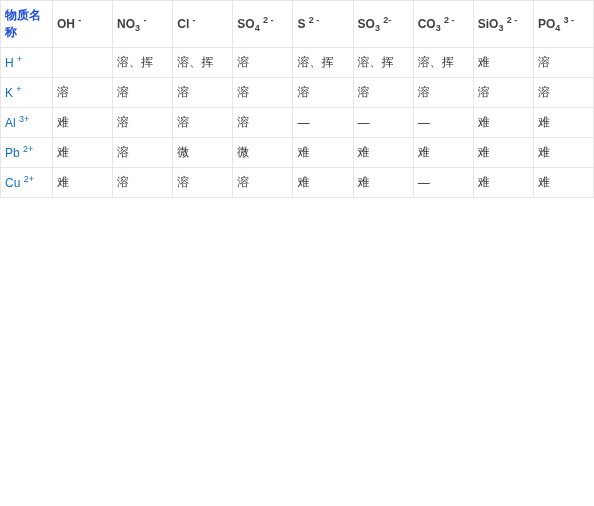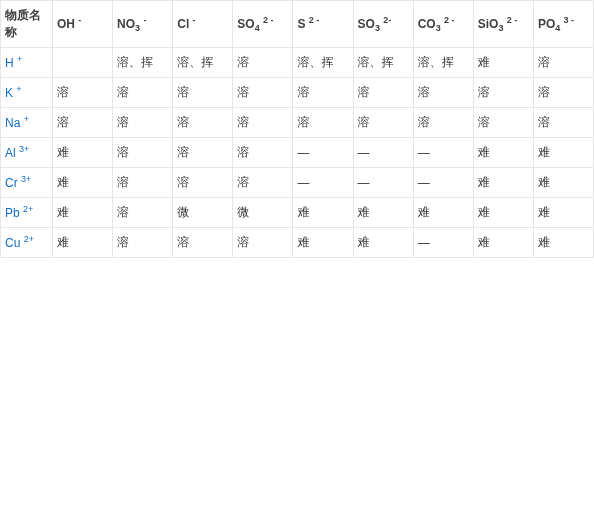--- a/index.html
+++ b/index.html
@@ -1,20 +1,20 @@
 <!DOCTYPE html>
 <html><head>
 <meta charset="utf-8">
 <style>
 * { box-sizing: border-box; margin: 0; padding: 0; }
 body { background: #fff; font-family: Arial, "Microsoft YaHei", sans-serif; font-size: 12px; color: #333; width: 594px; }
 table { border-collapse: collapse; width: 100%; table-layout: fixed; }
 th, td { border: 1px solid #e6e6e6; padding: 6px 4px; text-align: left; vertical-align: middle; overflow: hidden; }
 th { font-weight: bold; color: #404040; background: #fff; }
-th.name-col { color: #404040; width: 52px; }
+th.name-col { color: #1d4ed8; width: 52px; }
 td.row-label { color: #136ec2; white-space: nowrap; }
 td { color: #333; }
 sup { font-size: 9px; line-height: 0; vertical-align: super; }
 sub { font-size: 9px; line-height: 0; vertical-align: sub; }
 </style>
 </head>
 <body>
 
 <table>
   <thead>
@@ -50,45 +50,21 @@
         <td>溶</td>
         <td>溶</td>
         <td>溶</td>
         <td>溶</td>
         <td>溶</td>
         <td>溶</td>
         <td>溶</td>
         <td>溶</td>
       </tr>
       <tr>
-        <td class="row-label">Na <sup>+</sup></td>
-        <td>溶</td>
-        <td>溶</td>
-        <td>溶</td>
-        <td>溶</td>
-        <td>溶</td>
-        <td>溶</td>
-        <td>溶</td>
-        <td>溶</td>
-        <td>溶</td>
-      </tr>
-      <tr>
         <td class="row-label">Al <sup>3+</sup></td>
-        <td>难</td>
-        <td>溶</td>
-        <td>溶</td>
-        <td>溶</td>
-        <td>—</td>
-        <td>—</td>
-        <td>—</td>
-        <td>难</td>
-        <td>难</td>
-      </tr>
-      <tr>
-        <td class="row-label">Cr <sup>3+</sup></td>
         <td>难</td>
         <td>溶</td>
         <td>溶</td>
         <td>溶</td>
         <td>—</td>
         <td>—</td>
         <td>—</td>
         <td>难</td>
         <td>难</td>
       </tr>

